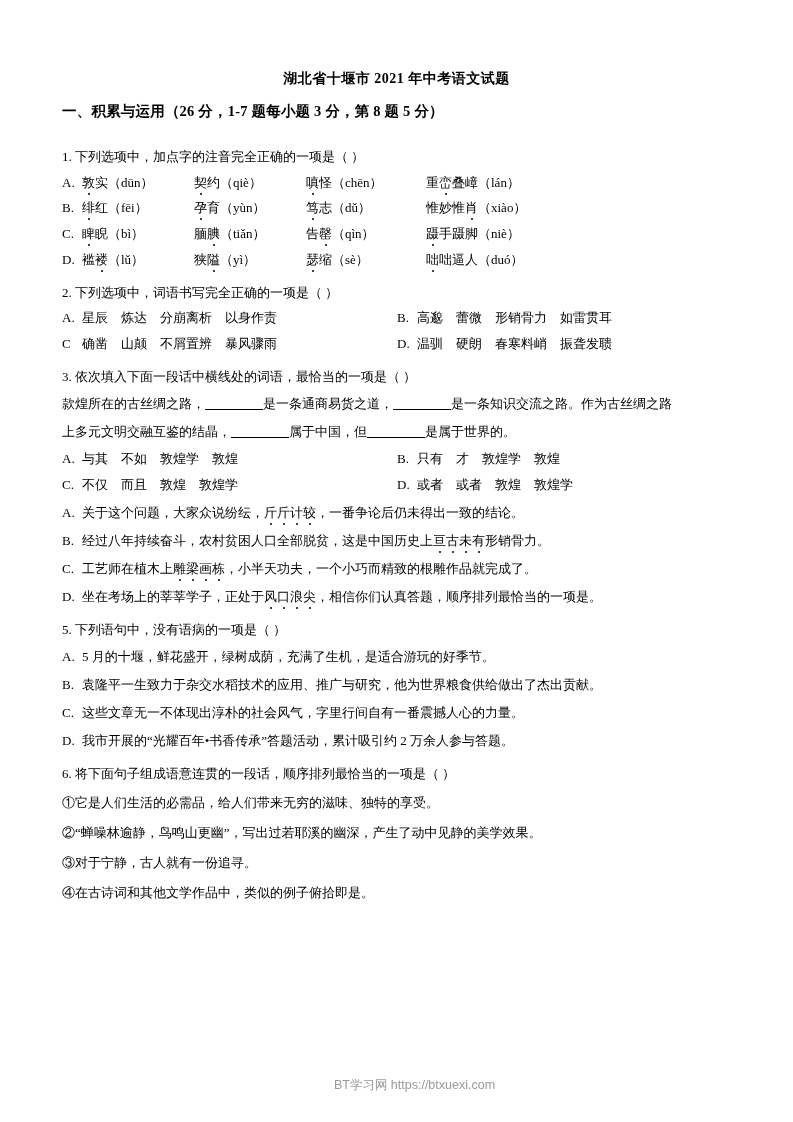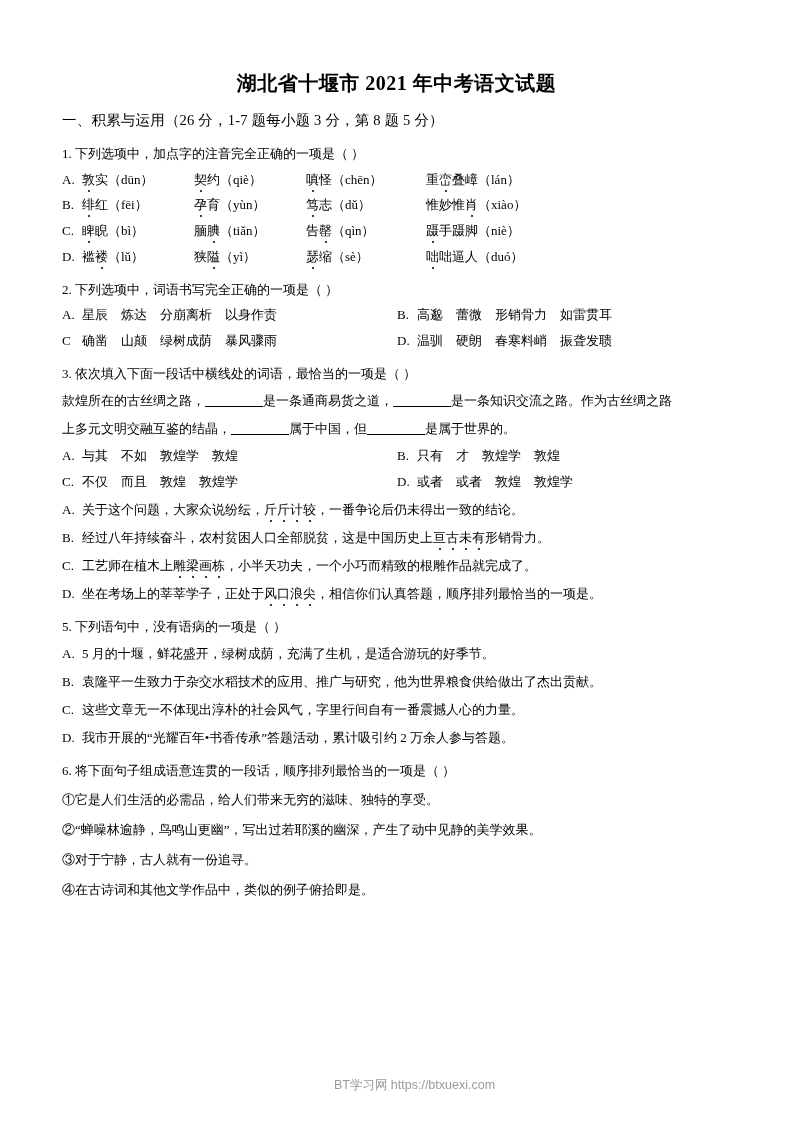--- a/index.html
+++ b/index.html
@@ -17,29 +17,29 @@
   }
   .page {
     position: relative;
     width: 793px;
     height: 1122px;
     box-sizing: border-box;
     padding: 62px 62px 0 62px;
   }
   .doc-title {
     text-align: center;
-    font-size: 20px;
+    font-size: 14px;
     font-weight: bold;
     letter-spacing: 0.5px;
     margin: 8px 0 14px 0;
   }
   .section-head {
     font-size: 14.5px;
-    font-weight: normal;
-    margin: 0 0 14px 0;
+    font-weight: bold;
+    margin: 0 0 26px 0;
     letter-spacing: 0.2px;
   }
   .q-stem {
     font-size: 13px;
     margin: 12px 0 6px 0;
     line-height: 1.5;
   }
   .opt-row {
     display: flex;
     font-size: 13px;
@@ -172,21 +172,21 @@
           <span>星辰　炼达　分崩离析　以身作责</span>
         </span>
         <span class="half">
           <span class="opt-label">B.</span>
           <span>高邈　蕾微　形销骨力　如雷贯耳</span>
         </span>
       </div>
       <div class="opt-row half-row">
         <span class="half">
           <span class="opt-label" style="position: relative;">C</span>
-          <span>确凿　山颠　绿树成荫　暴风骤雨</span>
+          <span>确凿　山颠　不屑置辨　暴风骤雨</span>
         </span>
         <span class="half">
           <span class="opt-label">D.</span>
           <span>温驯　硬朗　春寒料峭　振聋发聩</span>
         </span>
       </div>
     </div>
 
   <div class="q-stem">
     <span>3.</span>

